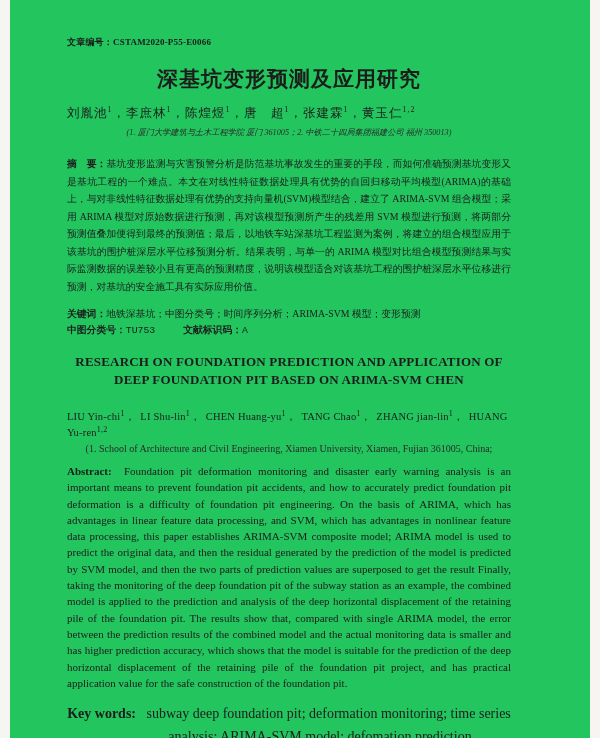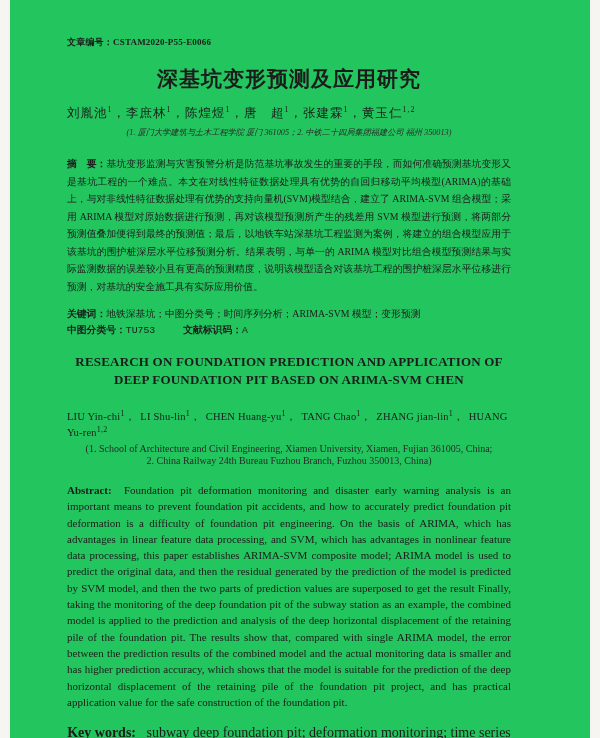--- a/index.html
+++ b/index.html
@@ -39,21 +39,21 @@
     margin-top:13px;text-align:center;font-size:13px;font-weight:bold;line-height:18px;letter-spacing:.2px;
   }
   .authors-en{
     margin-top:20px;text-align:left;font-size:10.5px;letter-spacing:.2px;
   }
   .authors-en .sep{margin-right:5px;}
   .affil-en{
     margin-top:5px;text-align:center;font-size:10px;line-height:12px;color:#2a2a2a;
   }
   .abstract-en{
-    margin-top:15px;font-size:11px;line-height:16.3px;text-align:justify;
+    margin-top:8px;font-size:11px;line-height:16.3px;text-align:justify;
   }
   .kw-en{
     font-size:14px;line-height:23px;text-align:center;
     padding-left:62px;text-indent:-62px;
   }
   .footrule{position:relative;margin:9px 0 4px 2px;height:4px;width:172px;}
   .footrule .base{position:absolute;left:0;top:1px;width:172px;height:1px;background:#2b2b2b;}
   .footrule .thick{position:absolute;left:34px;top:0;width:54px;height:3px;background:#1a1a1a;border-radius:1px;}
 </style>
 </head>
@@ -83,21 +83,20 @@
     <div>RESEARCH ON FOUNDATION PREDICTION AND APPLICATION OF</div>
     <div>DEEP FOUNDATION PIT BASED ON ARIMA-SVM CHEN</div>
   </div>
 
   <div class="authors-en">
     <span><span>LIU Yin-chi</span><sup>1</sup><span class="sep">，</span></span><span><span>LI Shu-lin</span><sup>1</sup><span class="sep">，</span></span><span><span>CHEN Huang-yu</span><sup>1</sup><span class="sep">，</span></span><span><span>TANG Chao</span><sup>1</sup><span class="sep">，</span></span><span><span>ZHANG jian-lin</span><sup>1</sup><span class="sep">，</span></span><span><span>HUANG Yu-ren</span><sup>1,2</sup><span class="sep"></span></span>
   </div>
 
   <div class="affil-en">
     <div>(1. School of Architecture and Civil Engineering, Xiamen University, Xiamen, Fujian 361005, China;</div>
-    <div>2. China Railway 24th Bureau Fuzhou Branch, Fuzhou 350013, China)</div>
   </div>
 
   <p class="abstract-en"><span class="lbl">Abstract:</span>&nbsp;&nbsp;<span>Foundation pit deformation monitoring and disaster early warning analysis is an important means to prevent foundation pit accidents, and how to accurately predict foundation pit deformation is a difficulty of foundation pit engineering. On the basis of ARIMA, which has advantages in linear feature data processing, and SVM, which has advantages in nonlinear feature data processing, this paper establishes ARIMA-SVM composite model; ARIMA model is used to predict the original data, and then the residual generated by the prediction of the model is predicted by SVM model, and then the two parts of prediction values are superposed to get the result Finally, taking the monitoring of the deep foundation pit of the subway station as an example, the combined model is applied to the prediction and analysis of the deep horizontal displacement of the retaining pile of the foundation pit. The results show that, compared with single ARIMA model, the error between the prediction results of the combined model and the actual monitoring data is smaller and has higher prediction accuracy, which shows that the model is suitable for the prediction of the deep horizontal displacement of the retaining pile of the foundation pit project, and has practical application value for the safe construction of the foundation pit.</span></p>
 
   <div class="kw-en"><span class="lbl">Key words:</span>&nbsp;&nbsp;&nbsp;<span>subway deep foundation pit; deformation monitoring; time series analysis; ARIMA-SVM model; defomation prediction</span></div>
 
   <div class="footrule">
     <div class="base"></div>
     <div class="thick"></div>
   </div>

